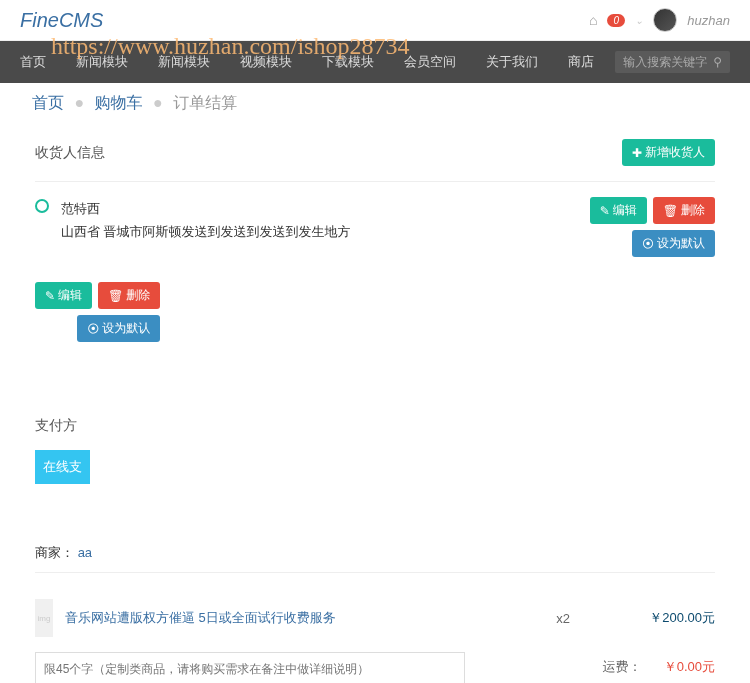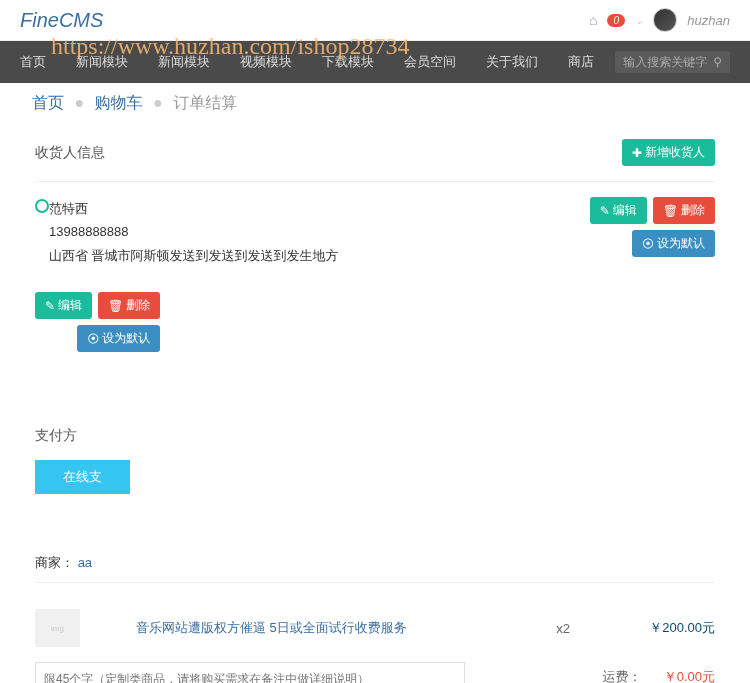--- a/index.html
+++ b/index.html
@@ -30,35 +30,35 @@
     .panel { margin: 0 20px 20px; padding: 15px; }
     .panel-header { display: flex; justify-content: space-between; align-items: center; padding-bottom: 15px; border-bottom: 1px solid #eee; margin-bottom: 15px; }
     .panel-title { font-size: 14px; color: #555; }
     
     .btn { padding: 5px 10px; border-radius: 3px; border: none; font-size: 12px; cursor: pointer; color: #fff; display: inline-flex; align-items: center; gap: 3px; }
     .btn-cyan { background: #1abc9c; }
     .btn-blue { background: #3b8ec2; }
     .btn-red { background: #e74c3c; }
     
     .address-block { display: flex; justify-content: space-between; align-items: flex-start; margin-bottom: 25px; }
-    .address-left { display: flex; }
+    .address-left { display: flex; gap: 12px; }
     .radio { width: 14px; height: 14px; border: 2px solid #1abc9c; border-radius: 50%; margin-top: 2px; display: flex; align-items: center; justify-content: center; flex-shrink: 0; }
     .radio.checked::after { content: ""; width: 6px; height: 6px; background: #1abc9c; border-radius: 50%; }
     .address-info { line-height: 1.8; }
     .address-actions { display: flex; flex-direction: column; align-items: flex-end; gap: 6px; }
     .action-row { display: flex; gap: 6px; }
     
-    .pay-btn { background: #34c5f1; color: #fff; padding: 8px 28px; border: none; font-size: 13px; cursor: pointer; }
+    .pay-btn { background: #34c5f1; color: #fff; padding: 8px 8px; border: none; font-size: 13px; cursor: pointer; }
     
     .merchant-row { padding: 10px 0; border-bottom: 1px solid #eee; margin-bottom: 26px; }
     .merchant-name { color: #3a6fa3; }
     
     .product-row { display: flex; align-items: center; gap: 12px; margin-bottom: 15px; }
-    .product-img { width: 45px; height: 38px; background: #f0f0f0; color: #ccc; font-size: 8px; display: flex; align-items: center; justify-content: center; }
-    .product-name { flex: 1; color: #3a6fa3; font-size: 13px; margin-left: 44px; }
+    .product-img { width: 18px; height: 38px; background: #f0f0f0; color: #ccc; font-size: 8px; display: flex; align-items: center; justify-content: center; }
+    .product-name { flex: 1; color: #3a6fa3; font-size: 13px; }
     .product-qty { width: 80px; text-align: center; color: #666; }
     .product-price { width: 100px; text-align: right; color: #0c4a6e; }
     
     .remark-box { width: 430px; height: 50px; border: 1px solid #ddd; padding: 8px; font-size: 12px; color: #aaa; resize: none; font-family: inherit; }
     
     .totals { text-align: right; line-height: 1.9; font-size: 13px; color: #666; margin-top: -50px; }
     .totals .price { color: #e74c3c; display: inline-block; min-width: 70px; }
   </style>
 </head>
 <body>
@@ -107,21 +107,20 @@
       <span>✚</span>
       <span>新增收货人</span>
     </button>
   </div>
 
   <div class="address-block">
     <div class="address-left">
       <div class="radio"></div>
       <div class="address-info">
         <div>范特西</div>
-        <div>13988888888</div>
         <div>山西省 晋城市阿斯顿发送到发送到发送到发生地方</div>
       </div>
     </div>
     <div class="address-actions">
       <div class="action-row">
         <button class="btn btn-cyan">
             <span>✎</span>
             <span>编辑</span>
           </button>
         <button class="btn btn-red">

